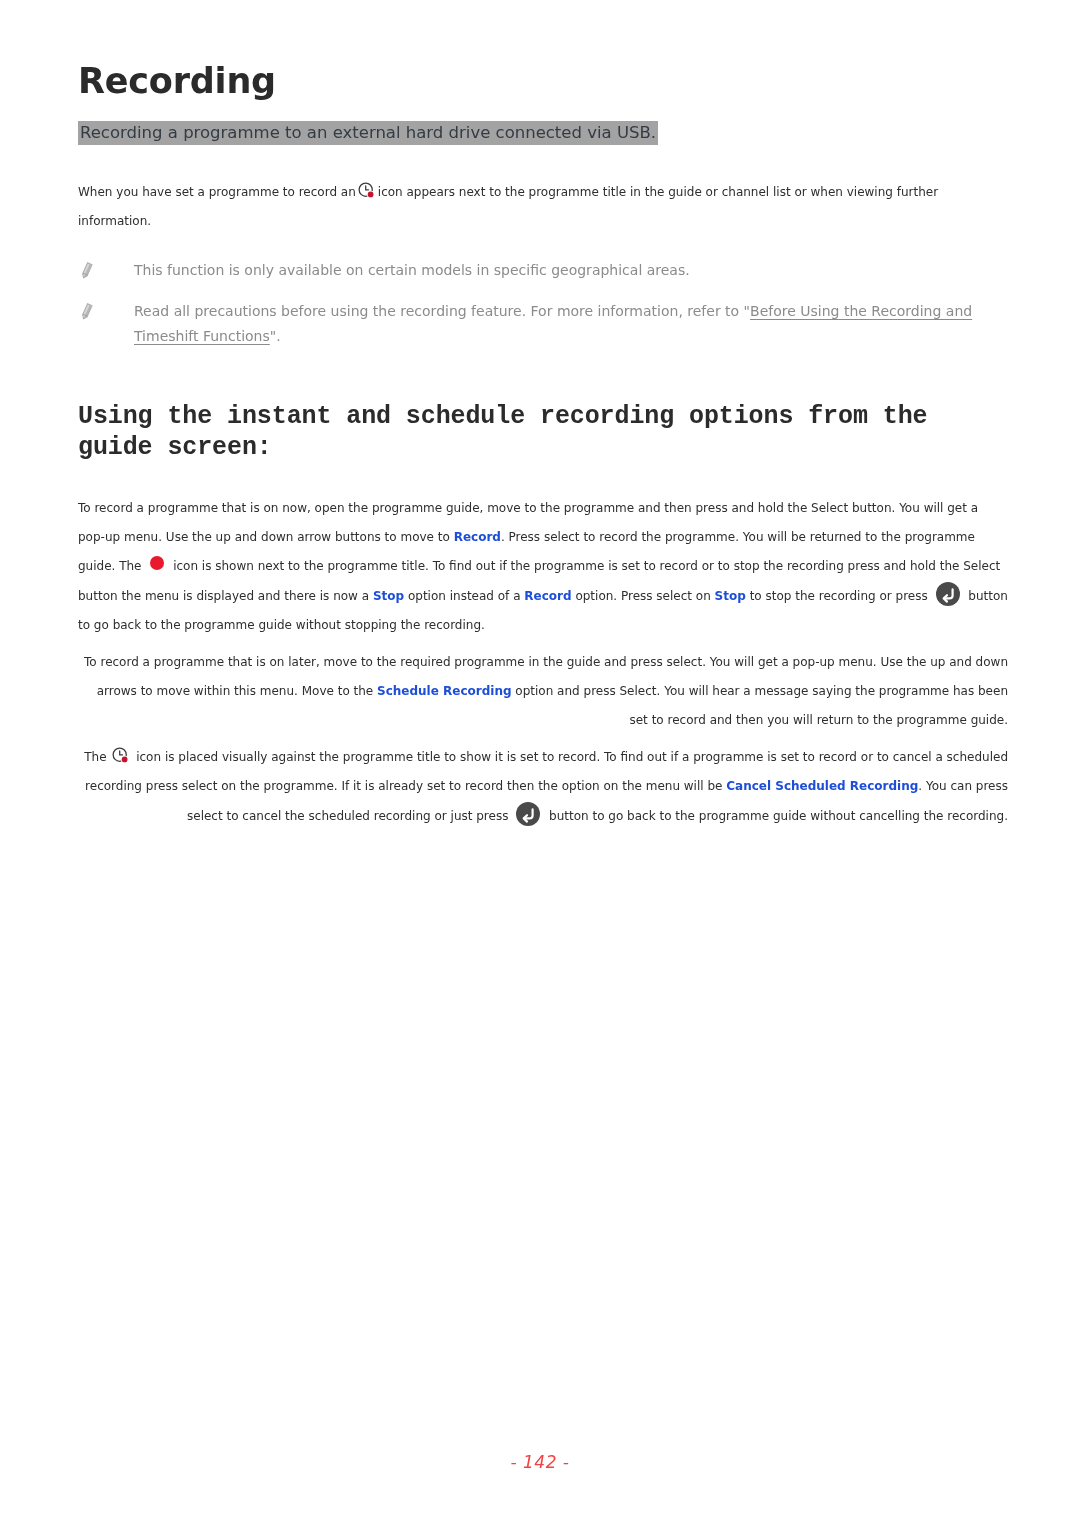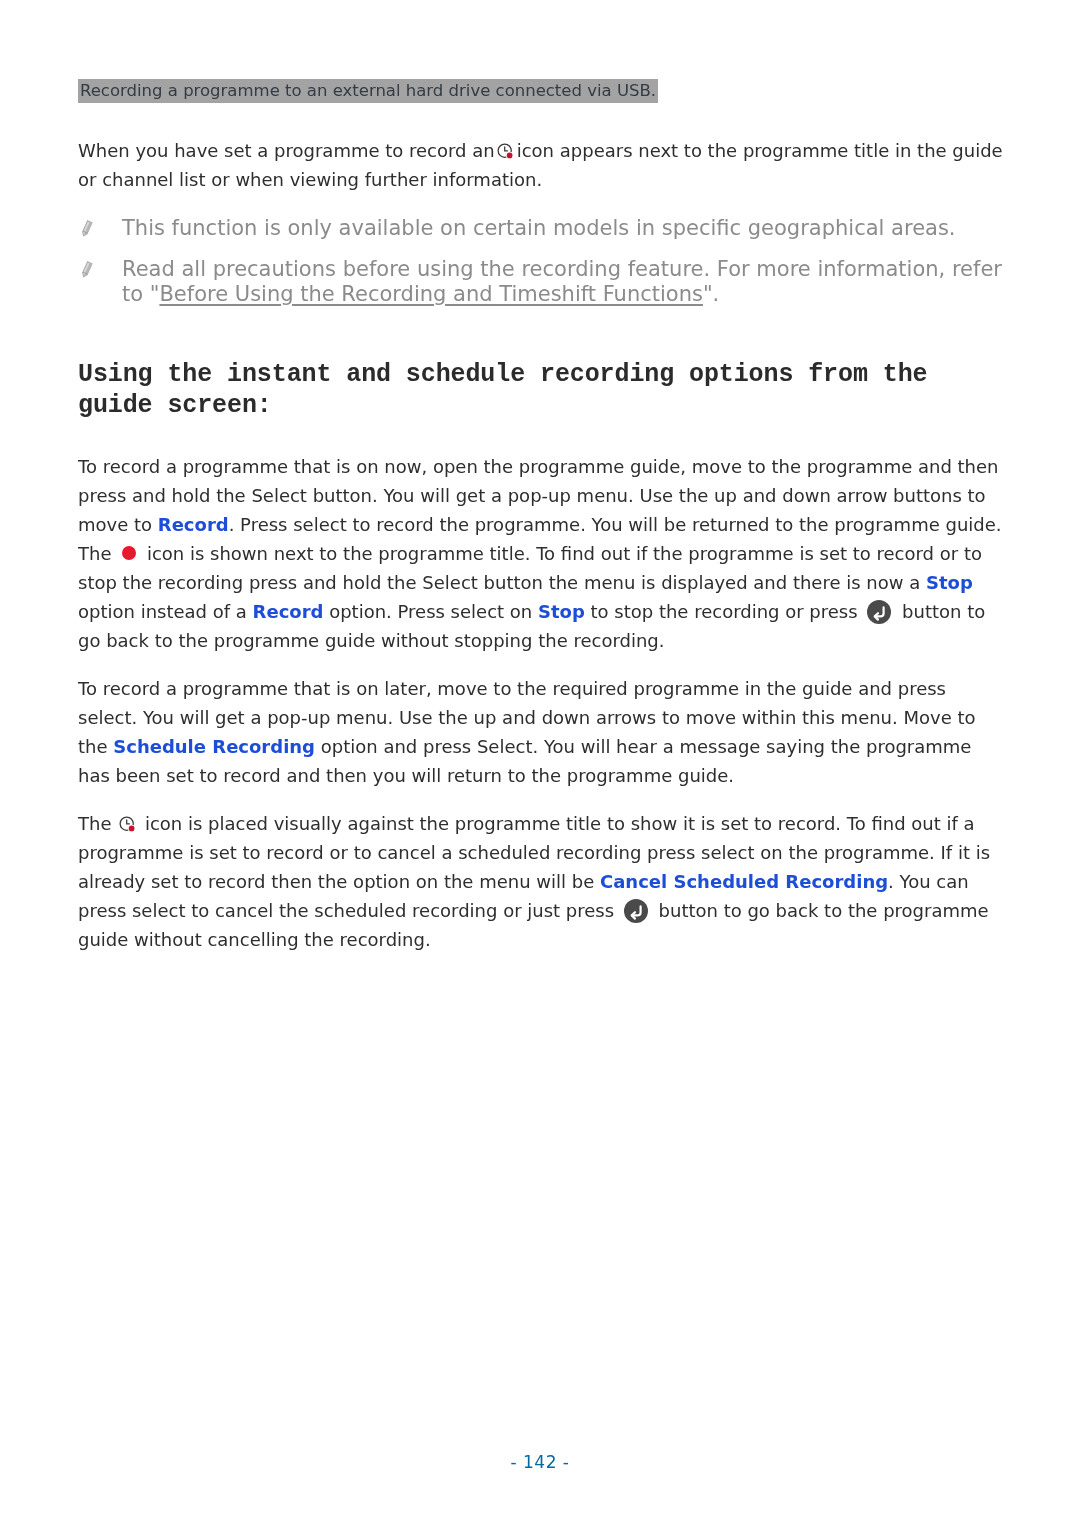--- a/index.html
+++ b/index.html
@@ -52,28 +52,28 @@
     color: #333b44;
     font-size: 16.5px;
     line-height: 1.62;
     padding: 2px 2px 3px 2px;
     box-decoration-break: clone;
     -webkit-box-decoration-break: clone;
   }
 
   
   .para {
-    font-size: 18px;
+    font-size: 12px;
     line-height: 29px;
     color: #2e2e2e;
     margin: 0;
     text-align: left;
   }
   .para.first-para { margin-top: 31px; }
-  .para + .para { margin-top: 19px; }
+  .para + .para { margin-top: 8px; text-align: right; }
 
   .blue {
     color: #1d4ed8;
     font-weight: 600;
   }
 
   
   .notes { margin-top: 22px; }
   .note {
     display: flex;
@@ -82,24 +82,25 @@
   }
   .note:last-child { margin-bottom: 0; justify-content: center; }
   .note-icon {
     flex: 0 0 auto;
     width: 18px;
     height: 20px;
     margin-top: 3px;
     margin-right: 26px;
   }
   .note-text {
-    font-size: 21px;
+    font-size: 14px;
     line-height: 25px;
     color: #8b8b8b;
     flex: 1 1 auto;
+    margin-left: 12px;
   }
   .note-link {
     text-decoration: underline;
     text-underline-offset: 3px;
     color: #8b8b8b;
   }
 
   
   .section-heading {
     font-size: 25px;
@@ -140,30 +141,32 @@
   }
 
   
   .page-number {
     position: absolute;
     left: 0;
     top: 1452px;
     width: 1080px;
     text-align: center;
     font-size: 17px;
-    color: #0369a1;
+    color: #ef4444;
     letter-spacing: 0.5px;
+    font-style: italic;
   }
 </style>
 </head>
 <body>
 
 <div class="page">
   <div class="content">
 
+    <h1 class="doc-title">Recording</h1>
 
     <div class="subtitle-wrap">
       <span class="subtitle">Recording a programme to an external hard drive connected via USB.</span>
     </div>
 
     <p class="para first-para">
       <span>When you have set a programme to record an</span><span class="ico ico-schedule"><svg width="19" height="19" viewBox="0 0 24 24">
             <circle cx="11" cy="11" r="8.3" fill="none" stroke="#3a3a3a" stroke-width="1.6"></circle>
             <path d="M11 6.2 L11 11.2 L14.6 11.2" fill="none" stroke="#3a3a3a" stroke-width="1.6" stroke-linecap="round"></path>
             <circle cx="17.2" cy="17" r="4.6" fill="#ffffff"></circle>

